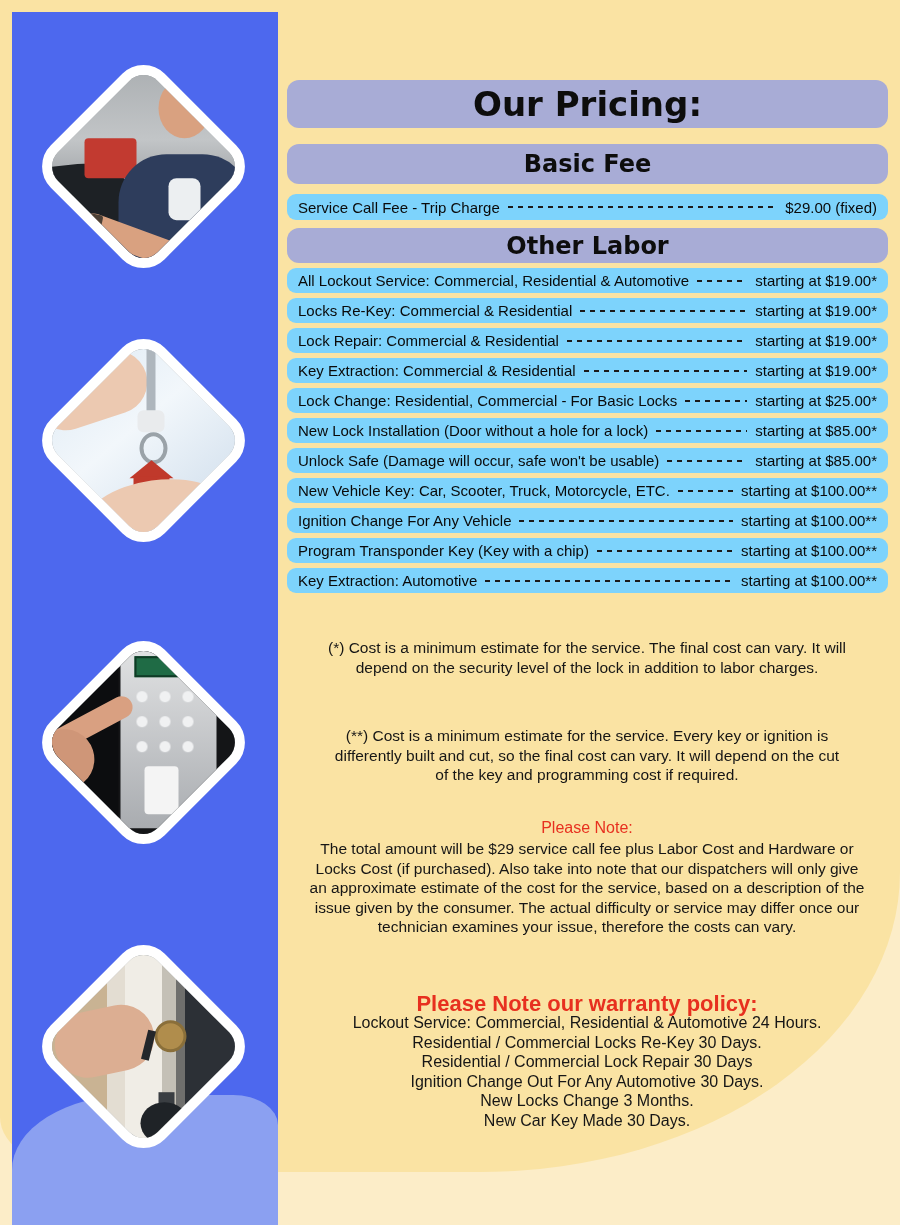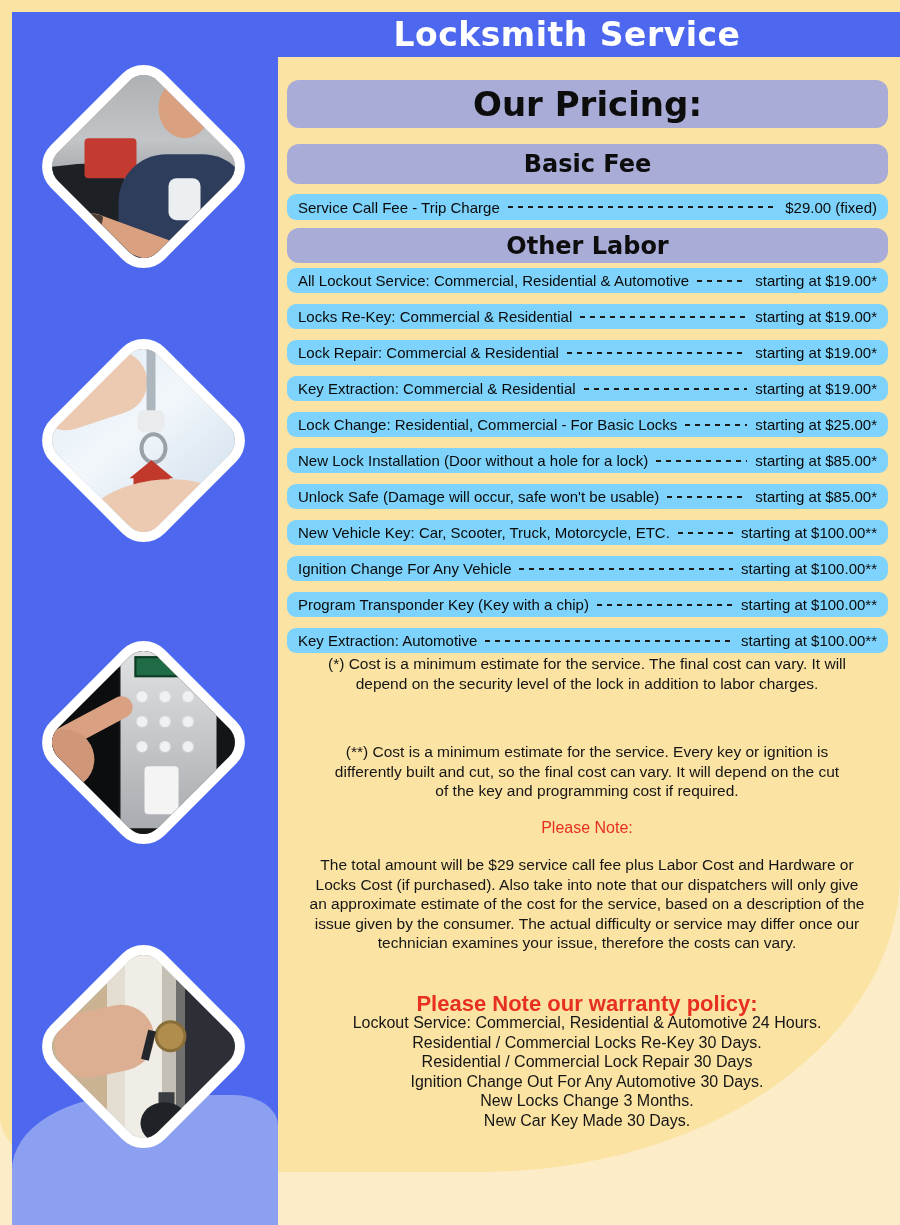--- a/index.html
+++ b/index.html
@@ -93,44 +93,41 @@
   .bar-pricing{top:80px;height:48px;font-size:34px;}
   .bar-basic{top:144px;height:40px;font-size:24px;}
   .bar-other{top:228px;height:35px;font-size:24px;}
   .fee-row{
     box-sizing:border-box;height:25px;width:601px;
     background:#7dd3fc;border-radius:9px;
     display:flex;align-items:center;padding:0 11px;
     font-size:15px;color:#0a0a0a;
   }
   .basic-row{position:absolute;left:287px;top:194px;height:26px;}
-  .fee-list{position:absolute;left:287px;top:268px;width:601px;display:flex;flex-direction:column;gap:11px;}
+  .fee-list{position:absolute;left:287px;top:268px;width:601px;display:flex;flex-direction:column;gap:5px;}
   .leader{flex:1;height:2px;margin:0 8px;background:repeating-linear-gradient(90deg,#1b1b1b 0 5px,rgba(0,0,0,0) 5px 10px);}
   .fee-price{white-space:nowrap;}
   
   .note{position:absolute;left:297px;width:580px;text-align:center;color:#161616;font-size:15.5px;line-height:19.5px;}
-  .note p{margin:16px auto;}
+  .note p{margin:0 auto;}
   .fn1{top:638px;}
   .fn1 p,.fn2 p{max-width:520px;}
   .fn2{top:726px;}
   .note-title{top:818px;color:#e7301f;font-size:16px;}
   .note-body{top:839px;}
   .note-body p{max-width:556px;}
   .warranty-title{top:994px;color:#e7301f;font-weight:bold;font-size:22px;}
   .warranty-lines{top:1013px;font-size:16px;line-height:19.5px;}
 </style>
 </head>
 <body>
 
 <div class="page">
   <div class="bg-main"></div>
 
-  <header class="topbar">
-    <h1>Locksmith Service</h1>
-  </header>
 
   <aside class="sidebar">
     <div class="sidebar-blob"></div>
 
     <div class="diamond d1" aria-label="smiling locksmith in blue uniform handing over car keys in a workshop">
       <div class="ph ph1">
         <div class="car"></div>
           <div class="box"></div>
           <div class="man"></div>
         <div class="shirt"></div>

